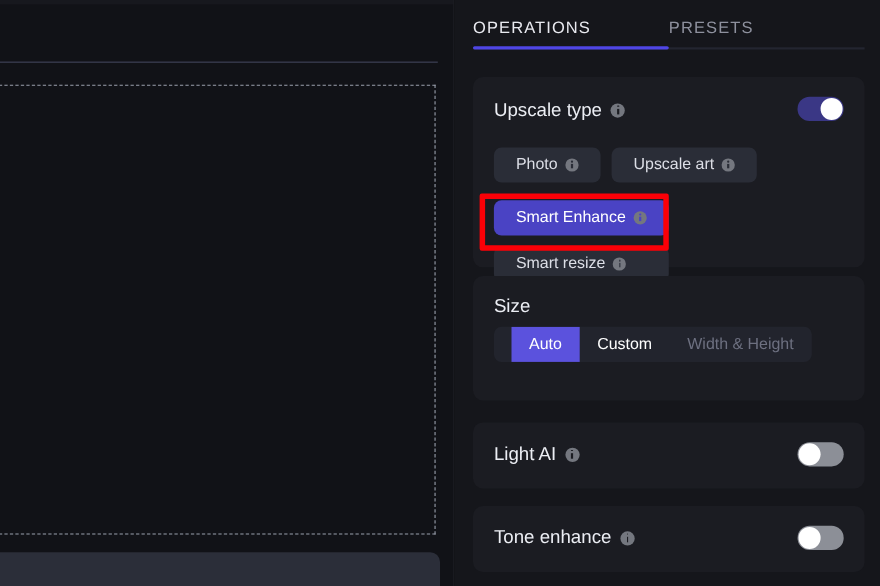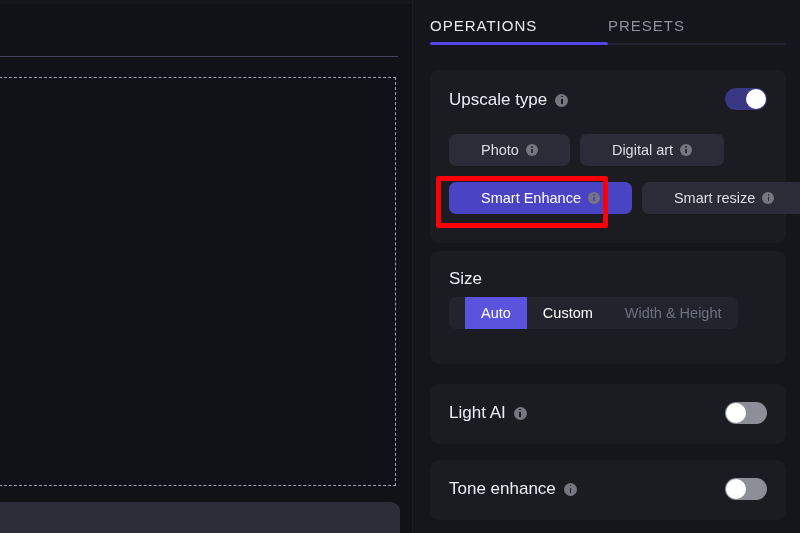--- a/index.html
+++ b/index.html
@@ -209,21 +209,21 @@
     position: absolute;
     left: 19px;
     display: flex;
     gap: 10px;
   }
   .pill {
     display: flex;
     align-items: center;
     gap: 7px;
     height: 32px;
-    padding: 0 32px;
+    padding: 0 20px;
     border-radius: 7px;
     background: #2a2d37;
     color: #dcdee6;
     font-size: 14.5px;
     white-space: nowrap;
     cursor: pointer;
     user-select: none;
     box-sizing: border-box;
   }
   .pill.selected {
@@ -302,26 +302,26 @@
     <div class="toggle on" style="top:18px;">
       <span class="knob"></span>
     </div>
 
     <div class="pill-row" style="top:64px;">
       <div class="pill">
         <span>Photo</span>
         <span class="info-icon sm on-pill"></span>
       </div>
       <div class="pill">
-        <span>Digital art</span>
+        <span>Upscale art</span>
         <span class="info-icon sm on-pill"></span>
       </div>
     </div>
 
-    <div class="pill-row" style="top:112px;">
+    <div class="pill-row" style="top:112px;flex-direction:column;">
       <div class="pill selected">
         <span>Smart Enhance</span>
         <span class="info-icon sm on-accent"></span>
       </div>
       <div class="pill">
         <span>Smart resize</span>
         <span class="info-icon sm on-pill"></span>
       </div>
     </div>
   </div>

